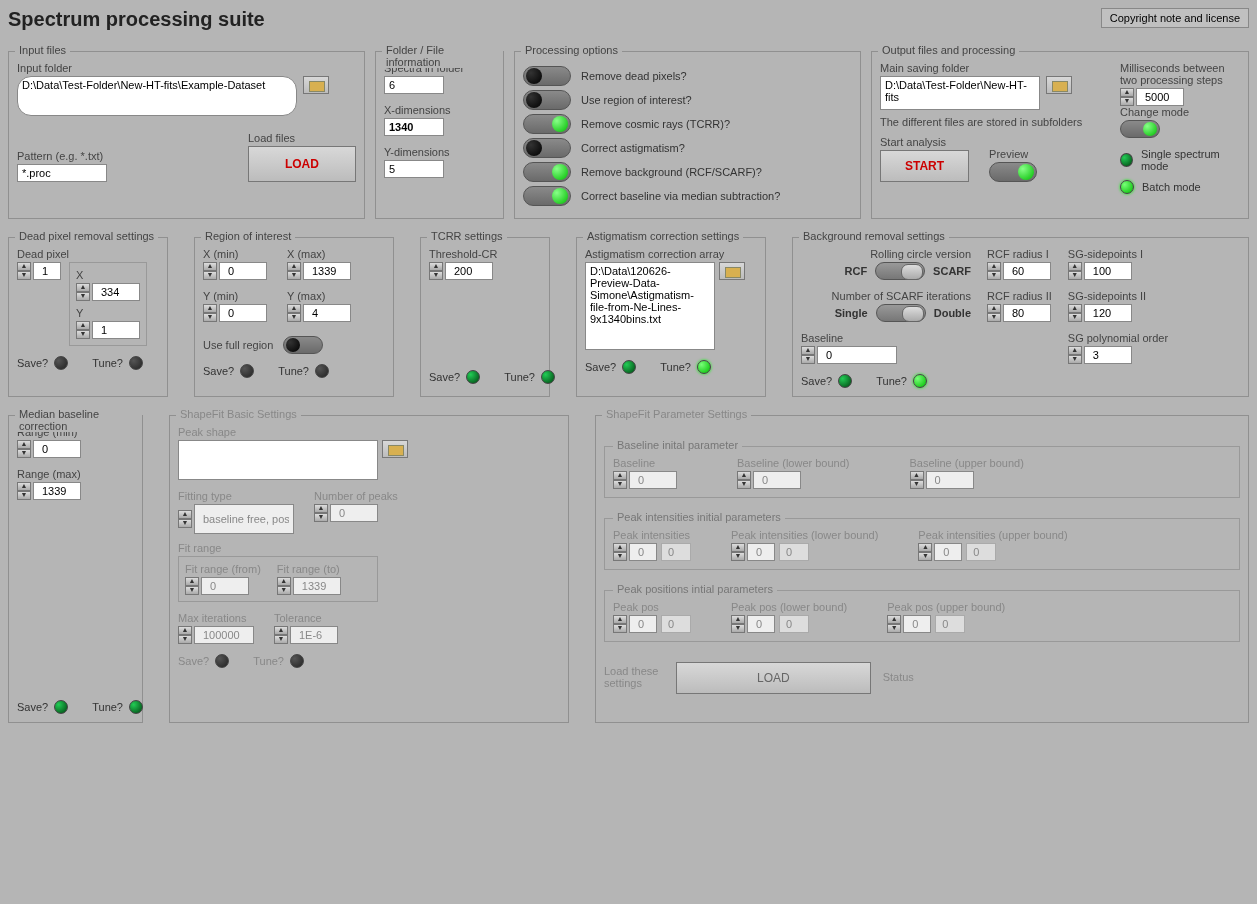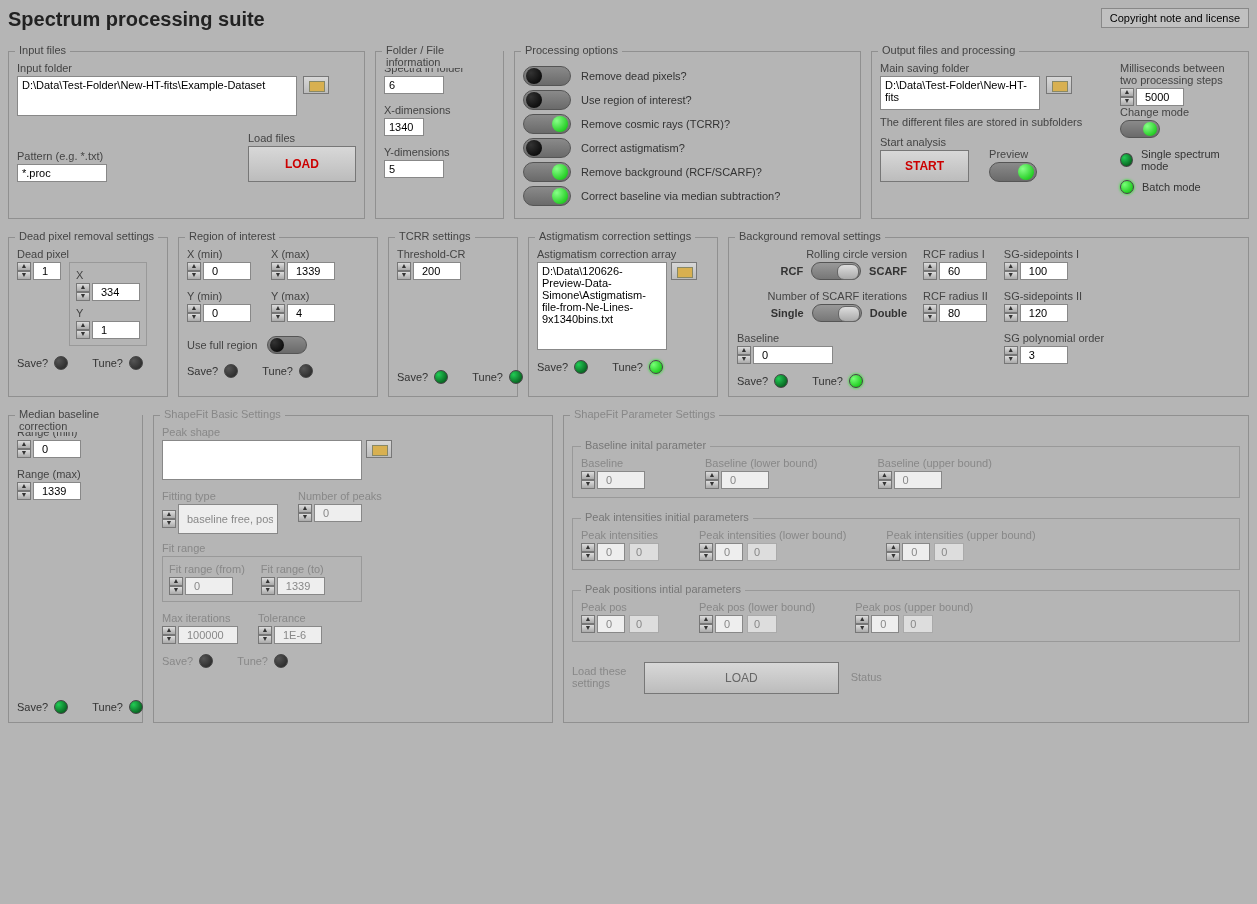--- a/index.html
+++ b/index.html
@@ -29,21 +29,21 @@
 .fieldset-legend {
   position: absolute;
   top: -8px;
   left: 6px;
   background: #b5b5b5;
   padding: 0 4px;
   font-size: 11px;
   color: #444;
 }
 .row1 { display: flex; gap: 10px; margin-bottom: 18px; }
-.row2, .row3 { display: flex; gap: 10px; margin-top: 18px; justify-content: flex-end; }
+.row2, .row3 { display: flex; gap: 26px; margin-top: 18px; justify-content: flex-end; }
 .lbl { display: block; font-size: 11px; color: #444; margin-bottom: 2px; }
 input[type=text], textarea {
   background: #fff;
   border: 1px solid #888;
   padding: 2px 4px;
   font-size: 11px;
   font-family: inherit;
 }
 textarea { resize: none; }
 .numeric-wrap { display: flex; align-items: center; gap: 2px; }
@@ -163,41 +163,41 @@
   <h1>Spectrum processing suite</h1>
   <button class="btn-license">Copyright note and license</button>
 </div>
 
 <div class="row1">
 
   <div class="fieldset" style="width:360px">
     <div class="fieldset-legend">Input files</div>
     <label class="lbl">Input folder</label>
     <div style="display:flex;gap:6px;align-items:flex-start">
-      <textarea style="width: 280px; height: 40px;">D:\Data\Test-Folder\New-HT-fits\Example-Dataset</textarea>
+      <textarea style="width: 280px; height: 40px; border-radius: 14px;">D:\Data\Test-Folder\New-HT-fits\Example-Dataset</textarea>
       <span class="folder-icon"></span>
     </div>
     <div style="display:flex;gap:20px;align-items:flex-end;margin-top:16px">
       <div>
         <label class="lbl">Pattern (e.g. *.txt)</label>
         <input type="text" style="width: 90px;" value="*.proc">
       </div>
       <div style="margin-left:auto">
         <label class="lbl">Load files</label>
         <button class="btn" style="padding:10px 36px">LOAD</button>
       </div>
     </div>
   </div>
 
   <div class="fieldset" style="width:130px">
     <div class="fieldset-legend">Folder / File information</div>
     <label class="lbl">Spectra in folder</label>
     <input type="text" style="width: 60px;" value="6">
     <label class="lbl" style="margin-top:10px">X-dimensions</label>
-    <input type="text" style="width: 40px;" value="1340">
+    <input type="text" style="width: 60px; font-weight: bold;" value="1340">
     <label class="lbl" style="margin-top:10px">Y-dimensions</label>
     <input type="text" style="width: 60px;" value="5">
   </div>
 
   <div class="fieldset" style="width:350px">
     <div class="fieldset-legend">Processing options</div>
     <div id="proc-opts">
         <div style="display: flex; align-items: center; gap: 10px; margin: 4px 0px;">
           <span class="pill-switch big off"></span>
           <span>Remove dead pixels?</span>

